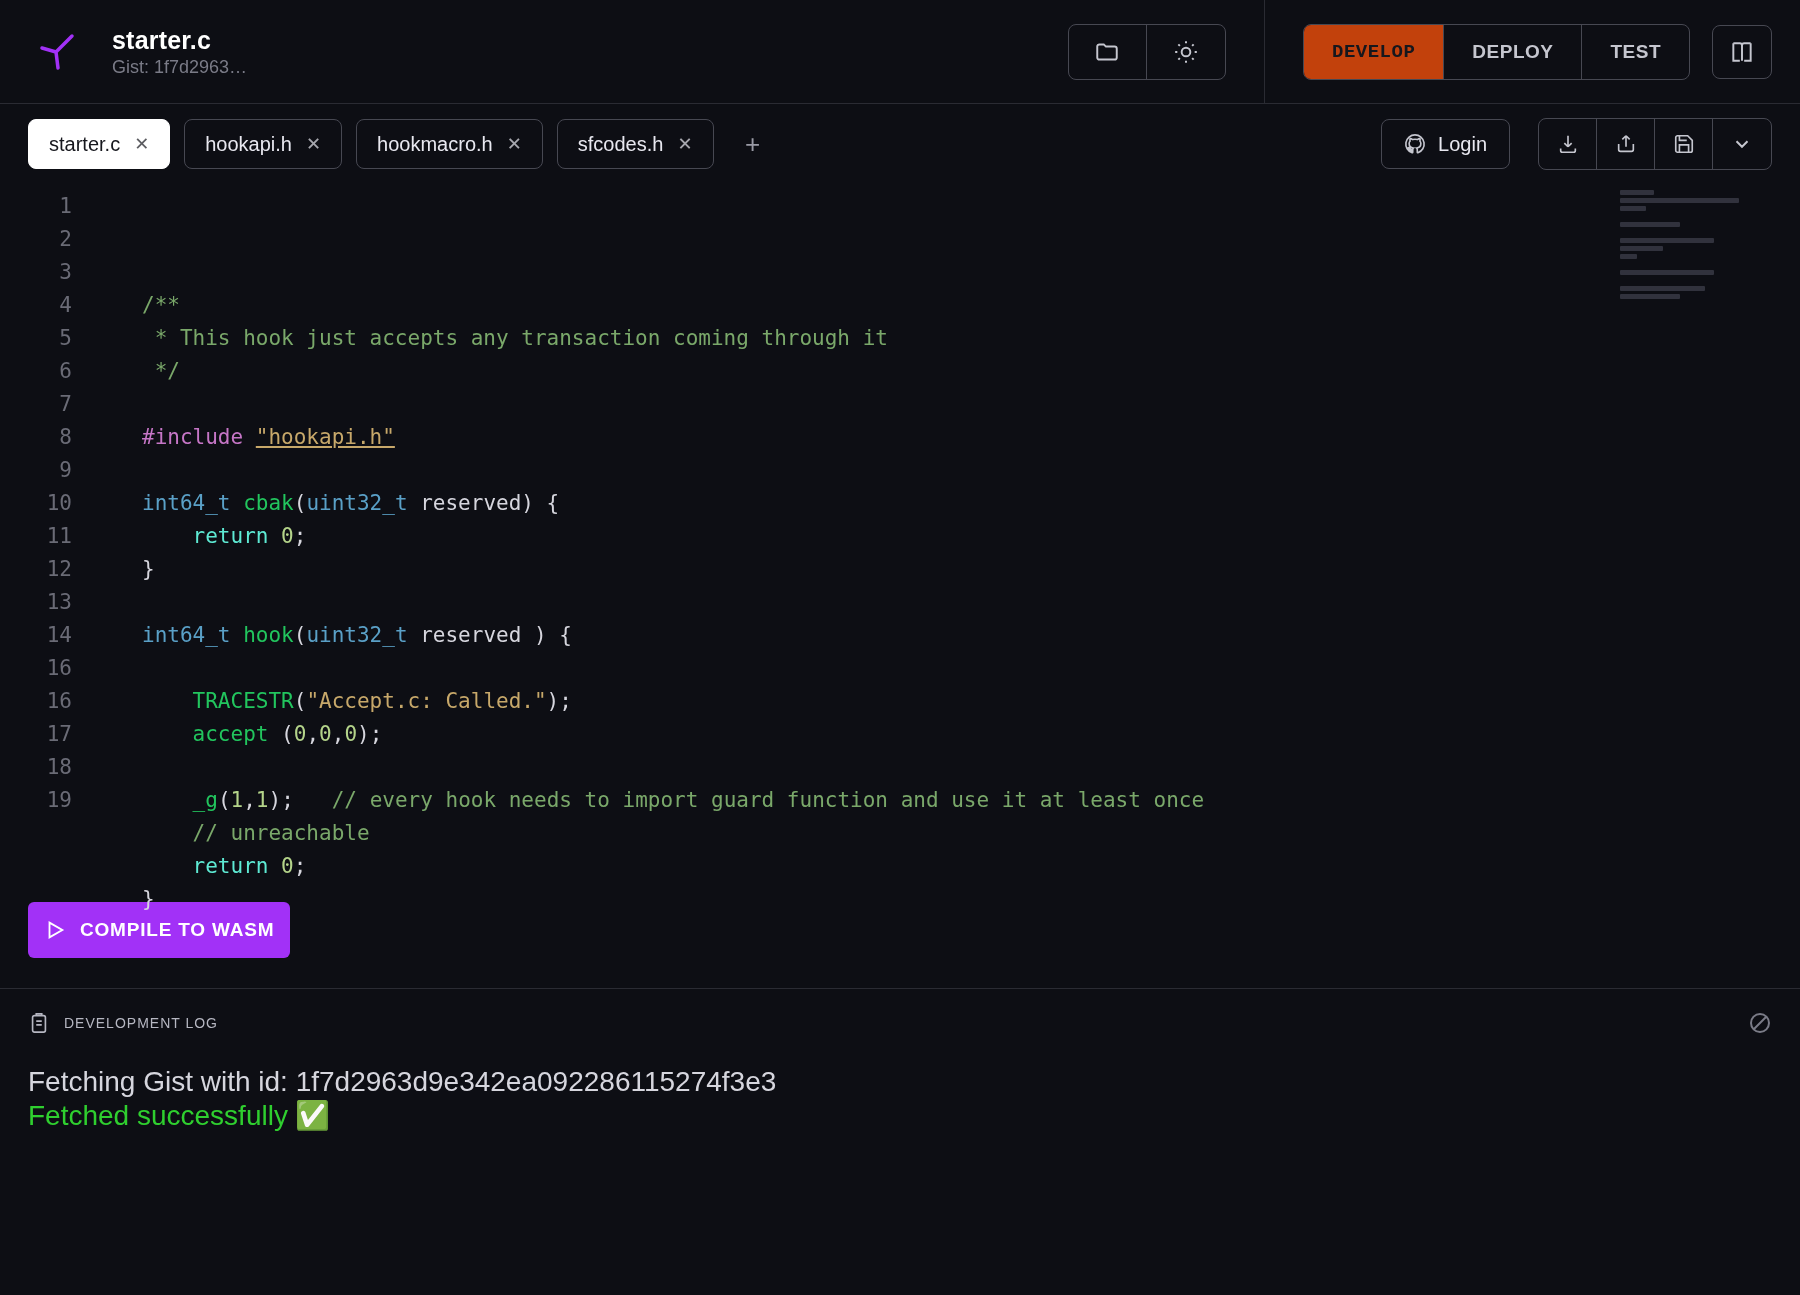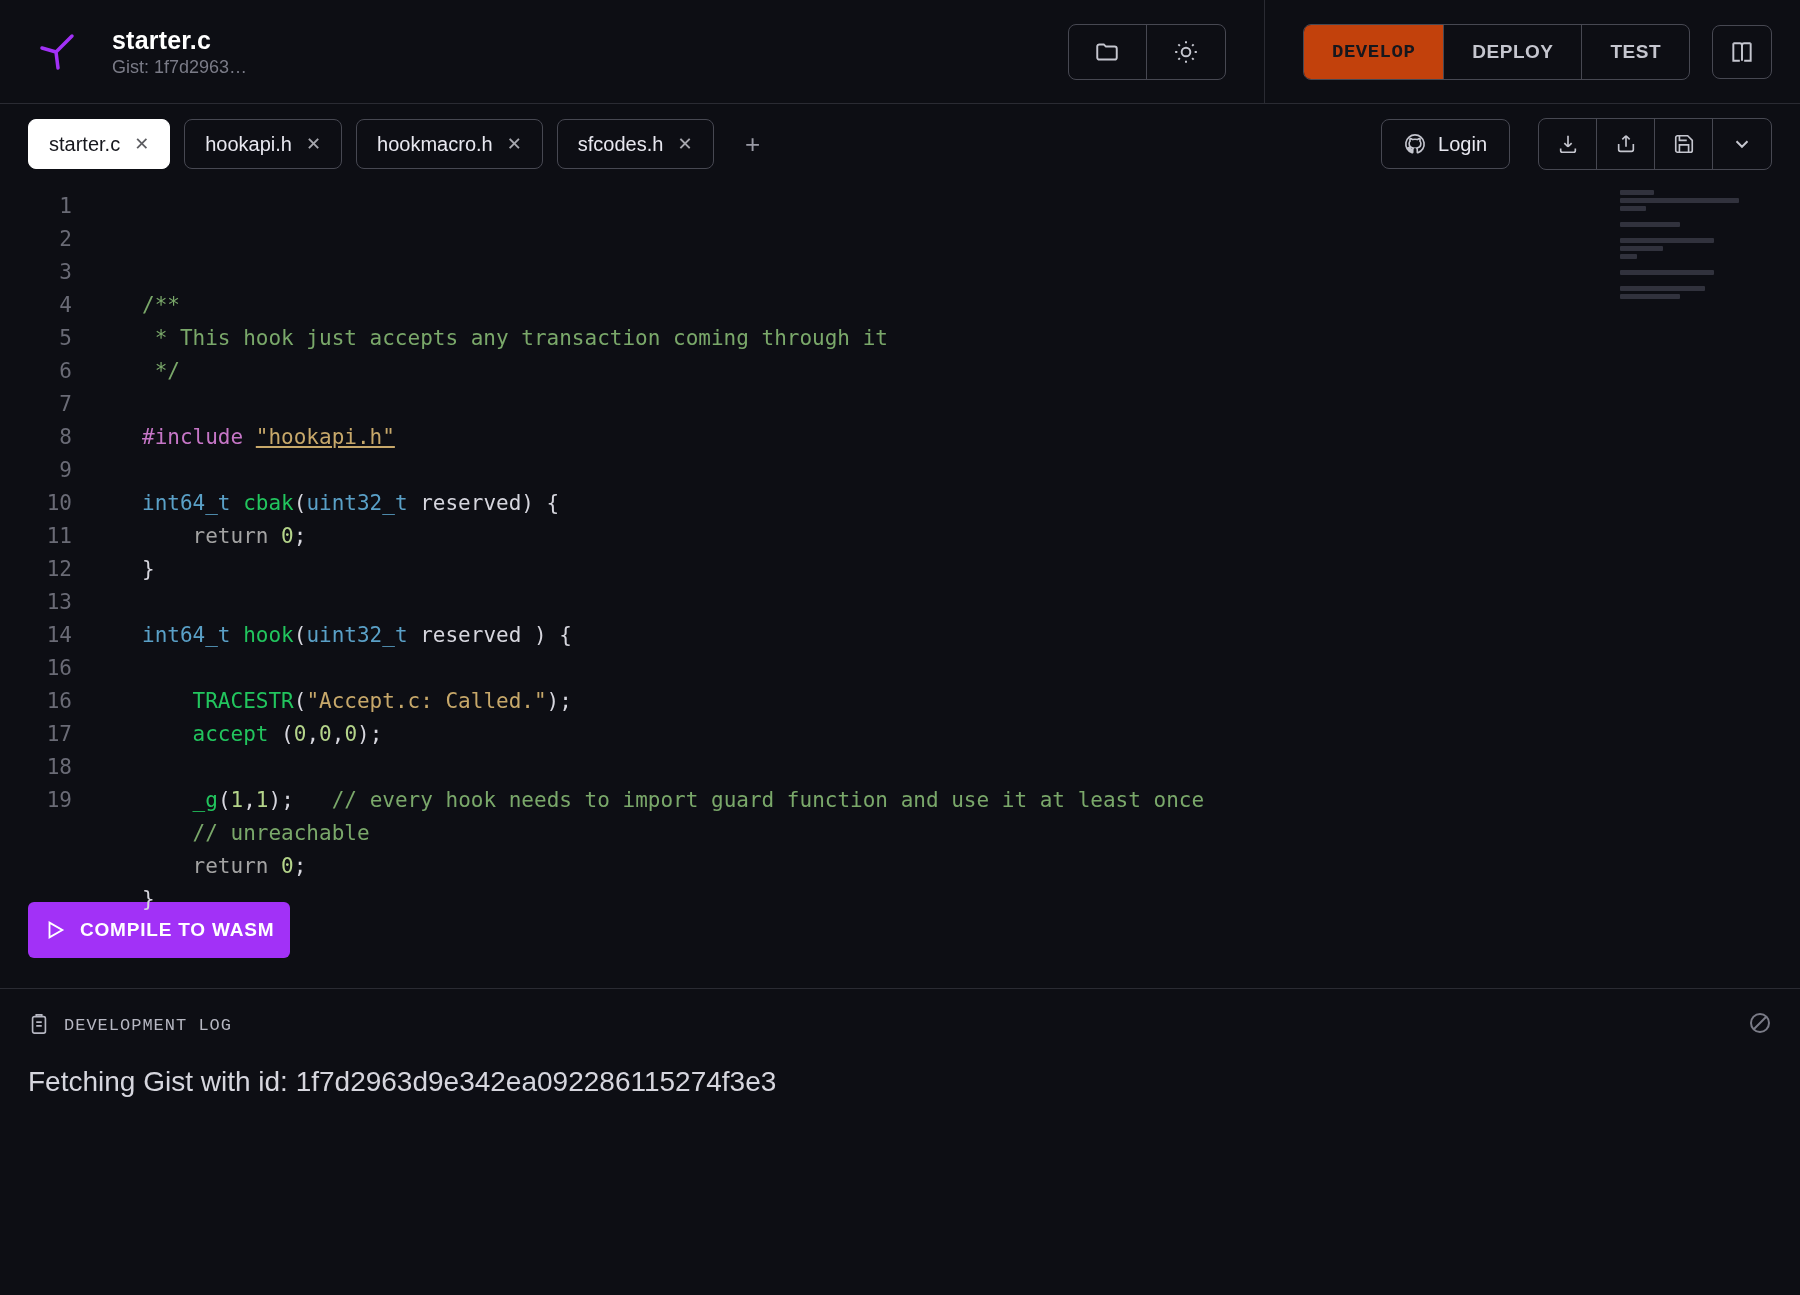--- a/index.html
+++ b/index.html
@@ -216,21 +216,21 @@
     height: 33px;
     background: #1e1f28;
     z-index: -1;
   }
   .code-line { height: 33px; padding-left: 42px; }
   .tok-comment { color: #7aa86a; }
   .tok-pre     { color: #c676c7; }
   .tok-inc     { color: #c7a86a; text-decoration: underline; }
   .tok-type    { color: #5aa0c7; }
   .tok-fn      { color: #22c55e; }
-  .tok-kw      { color: #a3a3a3; }
+  .tok-kw      { color: #5eead4; }
   .tok-num     { color: #b4d48a; }
   .tok-str     { color: #c7a86a; }
   .tok-plain   { color: #d6d6de; }
 
   .minimap {
     position: absolute;
     right: 10px;
     top: 6px;
     width: 170px;
     height: 120px;
@@ -264,26 +264,25 @@
     cursor: pointer;
   }
 
   
   .devlog {
     border-top: 1px solid #2a2b33;
     padding: 22px 28px 0;
   }
   .devlog-head {
     display: flex;
-    align-items: flex-end;
+    align-items: center;
     gap: 14px;
     color: #b6b7c2;
-    font-size: 17px;
+    font-size: 14px;
     letter-spacing: 1px;
-    font-family: Liberation Mono, monospace;
   }
   .devlog-clear {
     margin-left: auto;
     cursor: pointer;
   }
   .devlog-body {
     margin-top: 30px;
     font-family: Liberation Sans, sans-serif;
     font-size: 28px;
     line-height: 34px;
@@ -453,14 +452,15 @@
     <span>DEVELOPMENT LOG</span>
     <div class="devlog-clear">
       <svg width="24" height="24" viewBox="0 0 24 24" fill="none" stroke="#7a7b87" stroke-width="2">
         <circle cx="12" cy="12" r="9"></circle>
           <path d="M6 18L18 6"></path>
       </svg>
     </div>
   </div>
   <div class="devlog-body" id="log-host">
       <div class="log-plain">Fetching Gist with id: 1f7d2963d9e342ea092286115274f3e3</div>
+      <div class="log-success">Fetched successfully ✅</div>
     </div>
 </div>
 
 </body></html>

